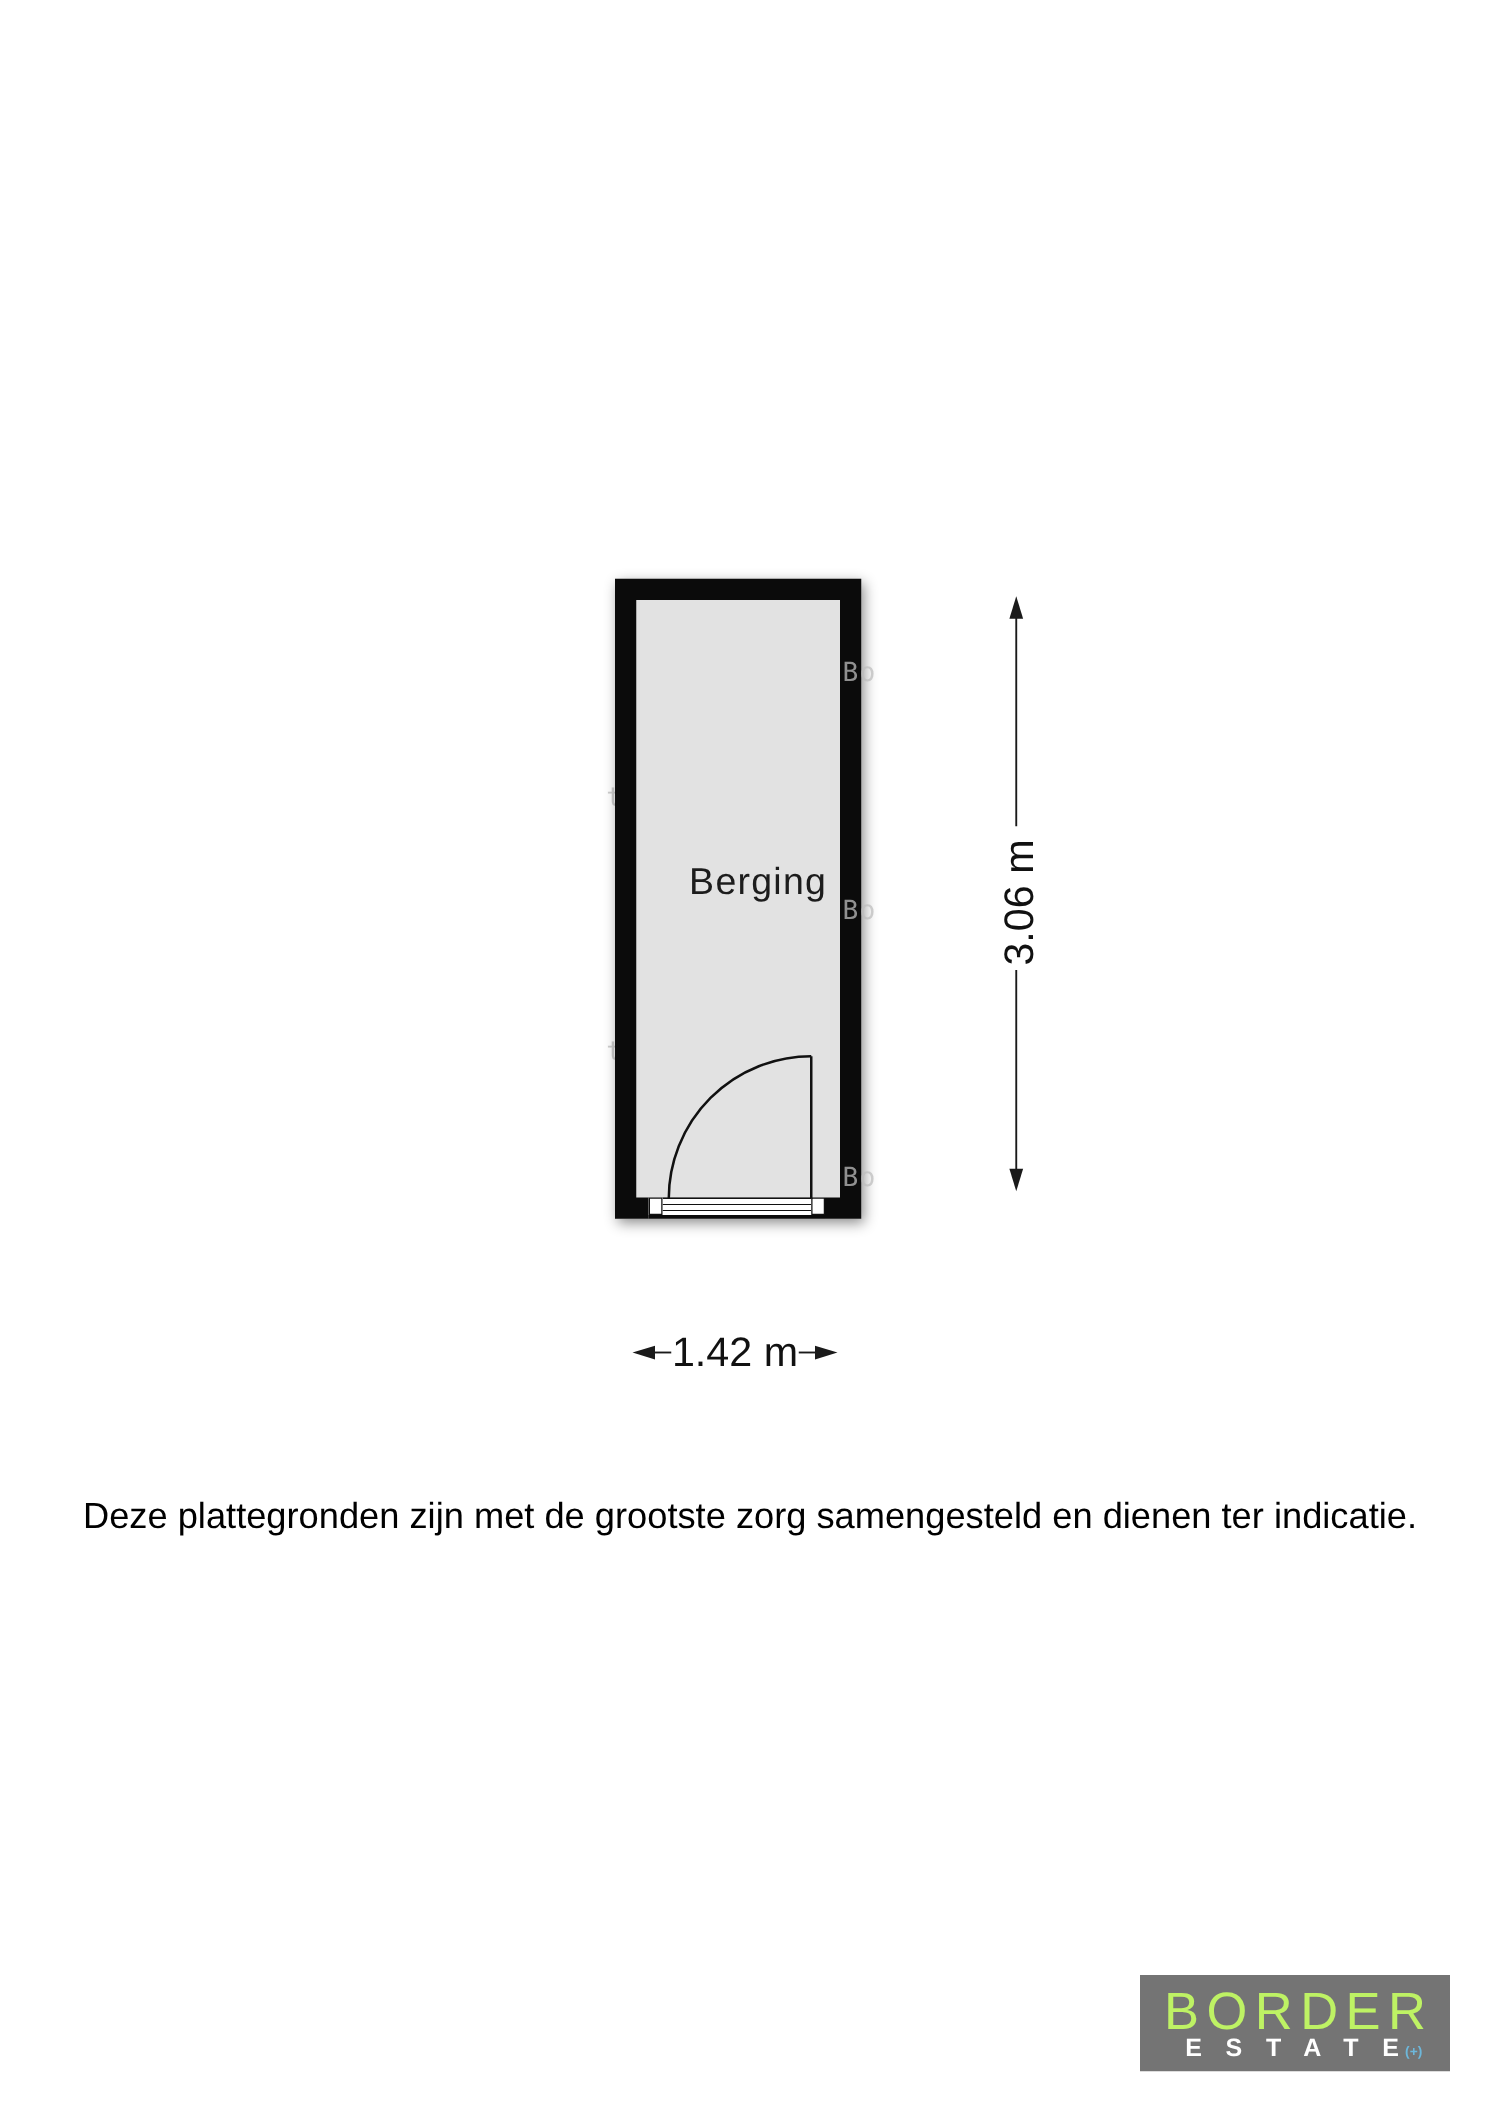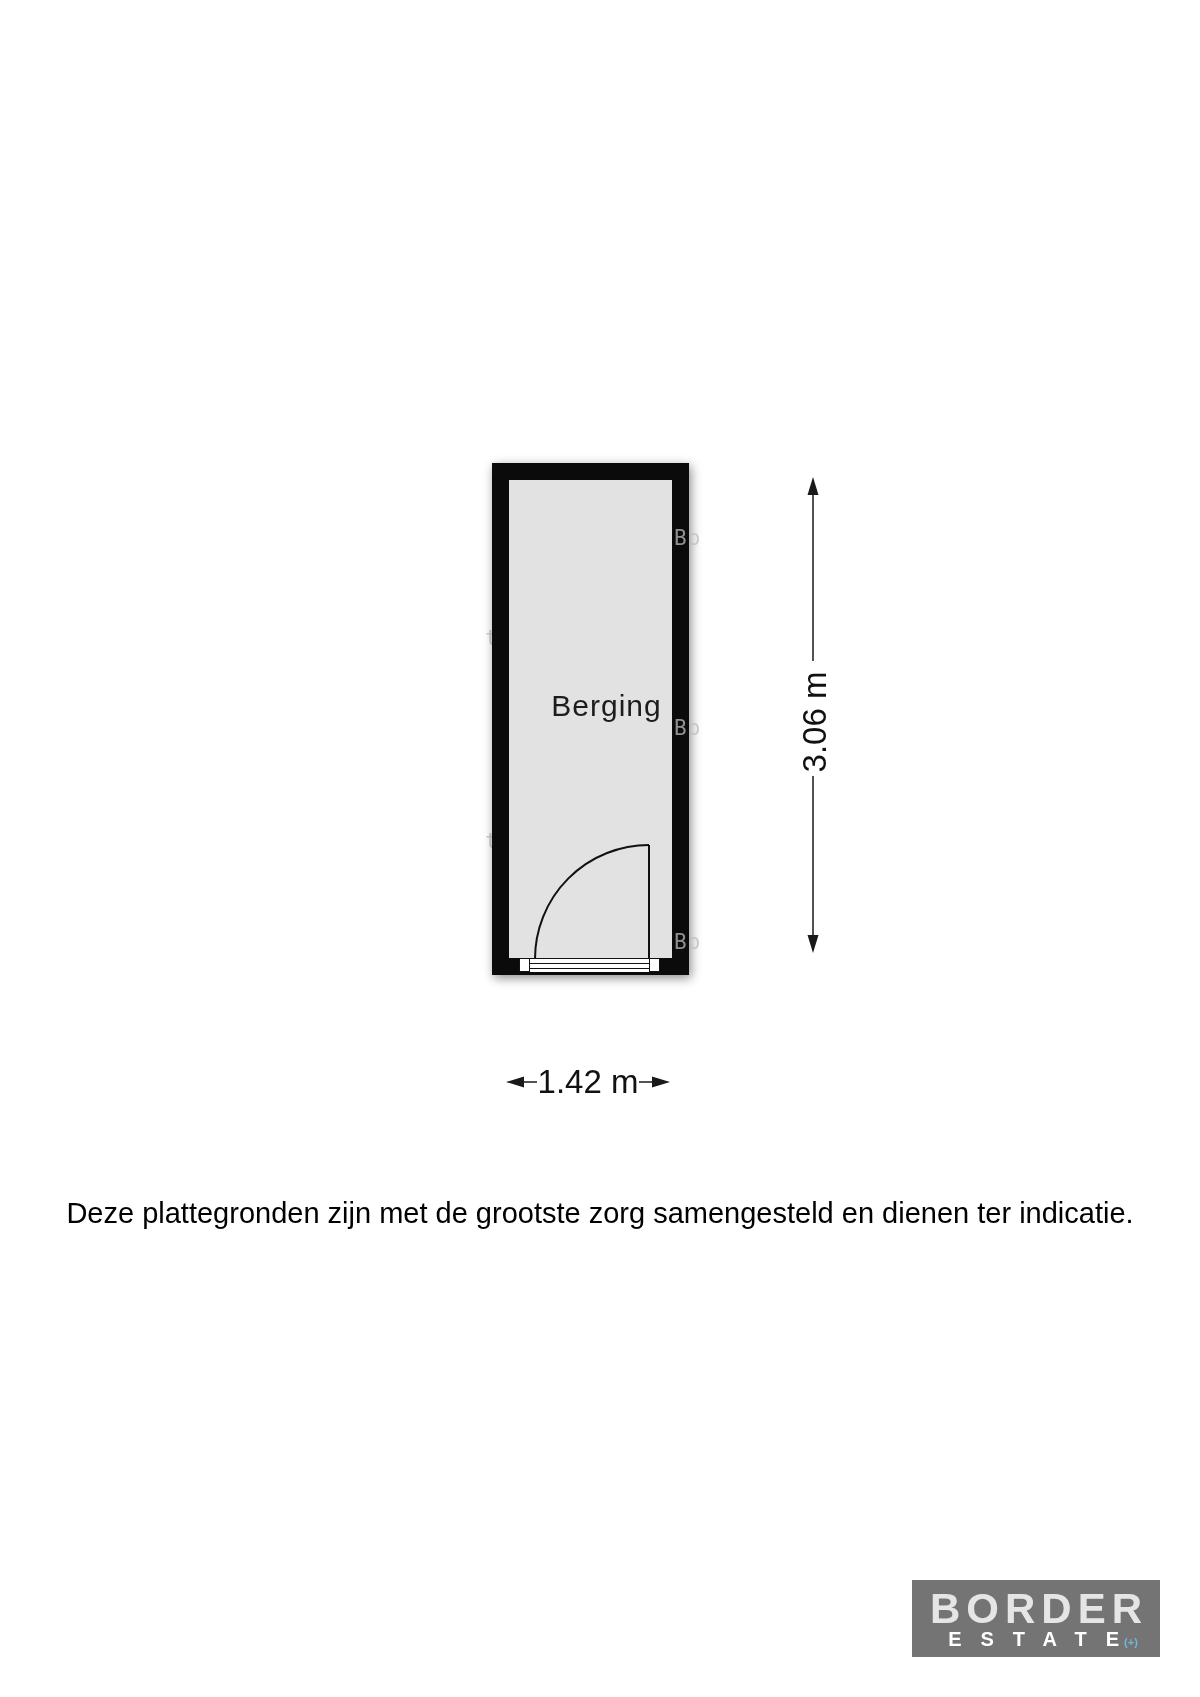--- a/index.html
+++ b/index.html
@@ -40,21 +40,21 @@
   .dim-h{left:508px;top:1063px;width:160px;height:38px;line-height:38px;}
   
   .disclaimer{position:absolute;left:0;top:1181px;width:1200px;text-align:center;
     font-size:29px;line-height:32px;color:#000;margin-top:16px;}
   
   .logo{
     position:absolute;left:912px;top:1580px;width:248px;height:77px;background:#747474;
     display:flex;flex-direction:column;align-items:center;justify-content:center;
   }
   .logo-name{
-    font-size:42px;font-weight:bold;color:#e5e5e5;letter-spacing:6px;
+    font-size:42px;font-weight:normal;color:#bef264;letter-spacing:6px;
     margin-left:6px;line-height:40px;
   }
   .logo-sub-row{display:flex;align-items:baseline;margin-top:0px;margin-left:14px;justify-content:space-between;}
   .logo-sub{font-size:20px;font-weight:bold;color:#ffffff;letter-spacing:19px;line-height:20px;}
   .logo-plus{font-size:11px;font-weight:bold;color:#6db7da;margin-left:-14px;}
 </style>
 </head>
 <body>
 
 <div class="page">

